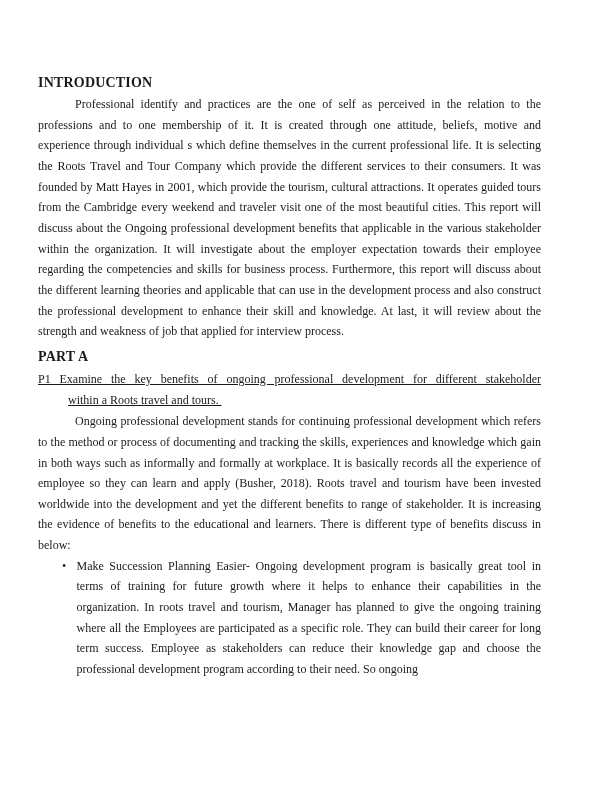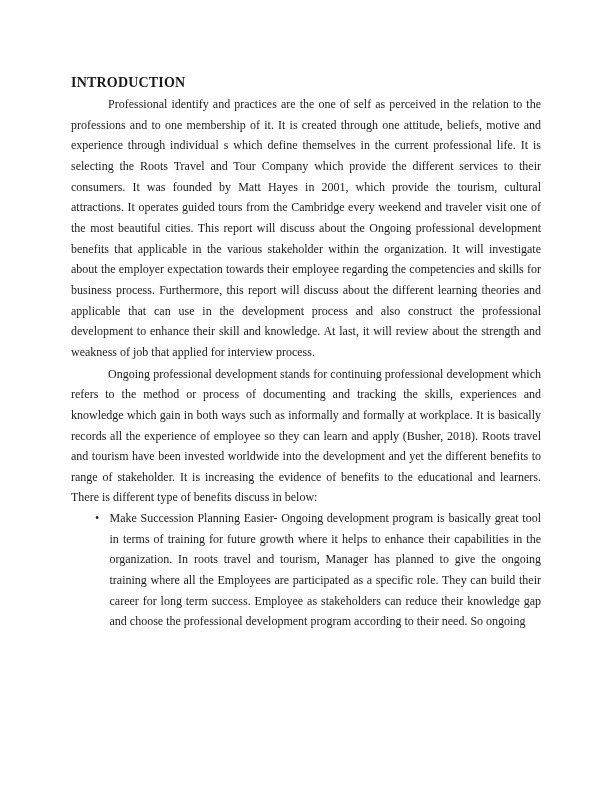--- a/index.html
+++ b/index.html
@@ -7,21 +7,21 @@
     width: 612px;
     height: 792px;
     background: #ffffff;
     color: #1a1a1a;
     font-family: "Liberation Serif", "DejaVu Serif", serif;
   }
   .page {
     box-sizing: border-box;
     width: 612px;
     height: 792px;
-    padding: 74px 71px 0 71px;
+    padding: 74px 71px 0 38px;
     overflow: hidden;
   }
   .heading {
     font-size: 14px;
     font-weight: bold;
     line-height: 18px;
     margin: 0 0 2px 0;
     letter-spacing: 0.2px;
   }
   .heading.part-a {
@@ -66,22 +66,27 @@
 </style>
 </head>
 <body>
 
 <div class="page">
 
   <h1 class="heading">INTRODUCTION</h1>
 
   <p class="body-par indent">Professional identify and practices are the one of self as perceived in the relation to the professions and to one membership of it. It is created through one attitude, beliefs, motive and experience through individual s which define themselves in the current professional life. It is selecting the Roots Travel and Tour Company which provide the different services to their consumers. It was founded by Matt Hayes in 2001, which provide the tourism, cultural attractions. It operates guided tours from the Cambridge every weekend and traveler visit one of the most beautiful cities.  This report will discuss about the Ongoing professional development benefits that applicable in the various stakeholder within the organization. It will investigate about the employer expectation towards their employee regarding the competencies and skills for business process. Furthermore, this report will discuss about the different learning theories and applicable that can use in the development process and also construct the professional development to enhance their skill and knowledge. At last, it will review about the strength and weakness of job that applied for interview process.</p>
 
+  <h1 class="heading part-a">PART A</h1>
 
   <div class="p1-heading">
+    <div class="p1-line1">P1 Examine the key benefits of ongoing professional development for different stakeholder</div>
+    <div class="p1-line2">
+      <span class="underlined">within a Roots travel and tours.&nbsp;</span>
+    </div>
   </div>
 
   <p class="body-par indent">Ongoing professional development stands for continuing professional development which refers to the method or process of documenting and tracking the skills, experiences and knowledge which gain in both ways such as informally and formally at workplace. It is basically records all the experience of employee so they can learn and apply (Busher, 2018). Roots travel and tourism have been invested worldwide into the development and yet the different benefits to range of stakeholder. It is increasing the evidence of benefits to the educational and learners. There is different type of benefits discuss in below:</p>
 
   <div class="bullet-item">
     <span class="bullet-marker">•</span><span class="bullet-lead">Make Succession Planning Easier-</span><span> Ongoing development program is basically great tool in terms of training for future growth where it helps to enhance their capabilities in the organization. In roots travel and tourism, Manager has planned to give the ongoing training where all the Employees are participated as a specific role. They can build their career for long term success. Employee as stakeholders can reduce their knowledge gap and choose the professional development program according to their need. So ongoing</span>
   </div>
 
 </div>
 

